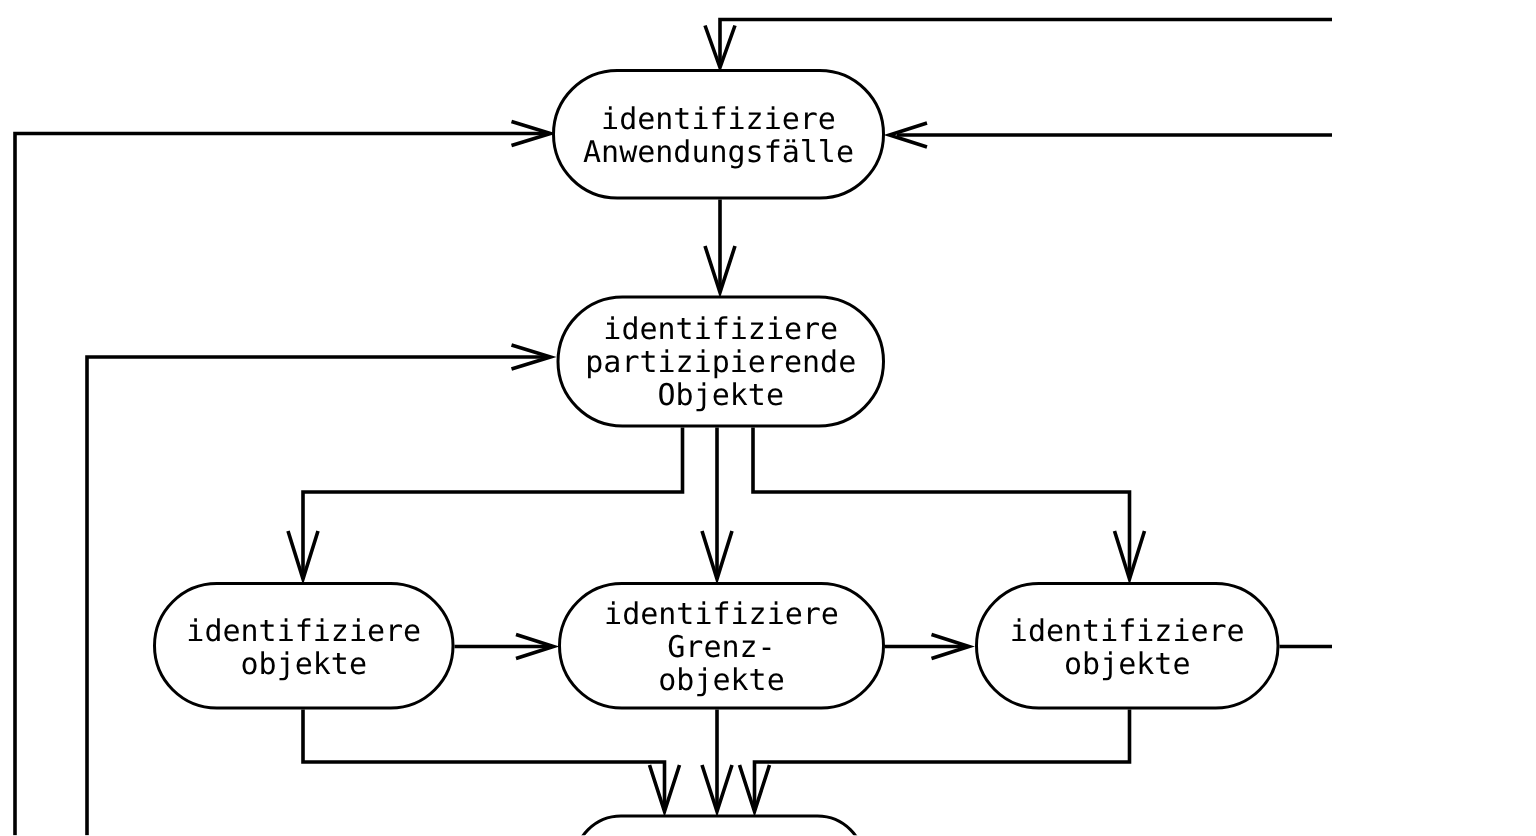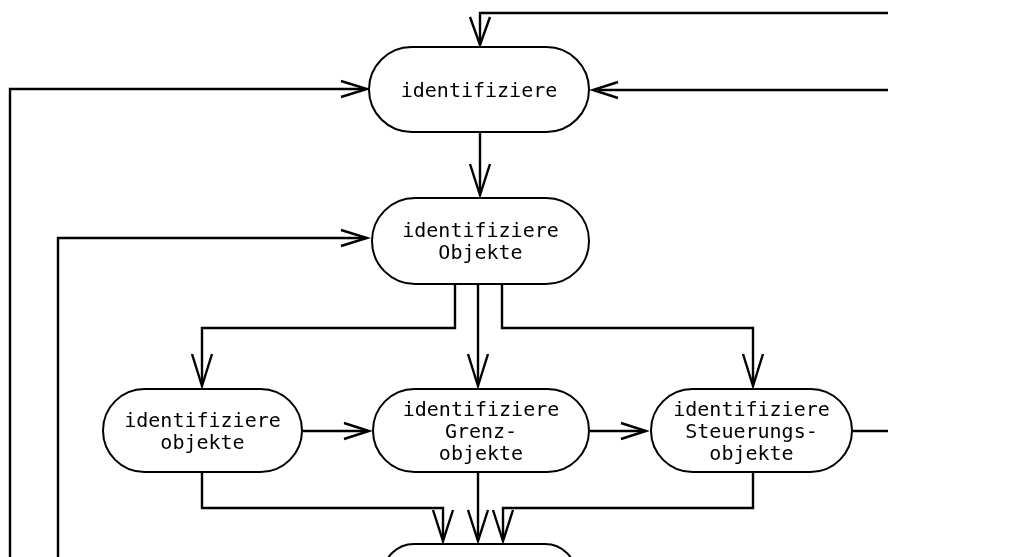--- a/index.html
+++ b/index.html
@@ -90,39 +90,40 @@
 
     <path d="M478 473 V539"></path>
     <path d="M468 510 L478 541 L488 510"></path>
 
     <path d="M753 473 V508 H503 V539"></path>
     <path d="M493 510 L503 541 L513 510"></path>
   </svg>
 
   <div class="node n-anw">
     <span>identifiziere</span>
+    <span>Anwendungsfälle</span>
   </div>
 
   <div class="node n-part">
     <span>identifiziere</span>
+    <span>partizipierende</span>
     <span>Objekte</span>
   </div>
 
   <div class="node n-ent">
     <span>identifiziere</span>
     <span>objekte</span>
   </div>
 
   <div class="node n-grenz">
     <span>identifiziere</span>
     <span>Grenz-</span>
     <span>objekte</span>
   </div>
 
   <div class="node n-steu">
     <span>identifiziere</span>
-    <span>Steuerungs-</span>
     <span>objekte</span>
   </div>
 
   <div class="node n-next"></div>
 
 </div>
 
 </body></html>

